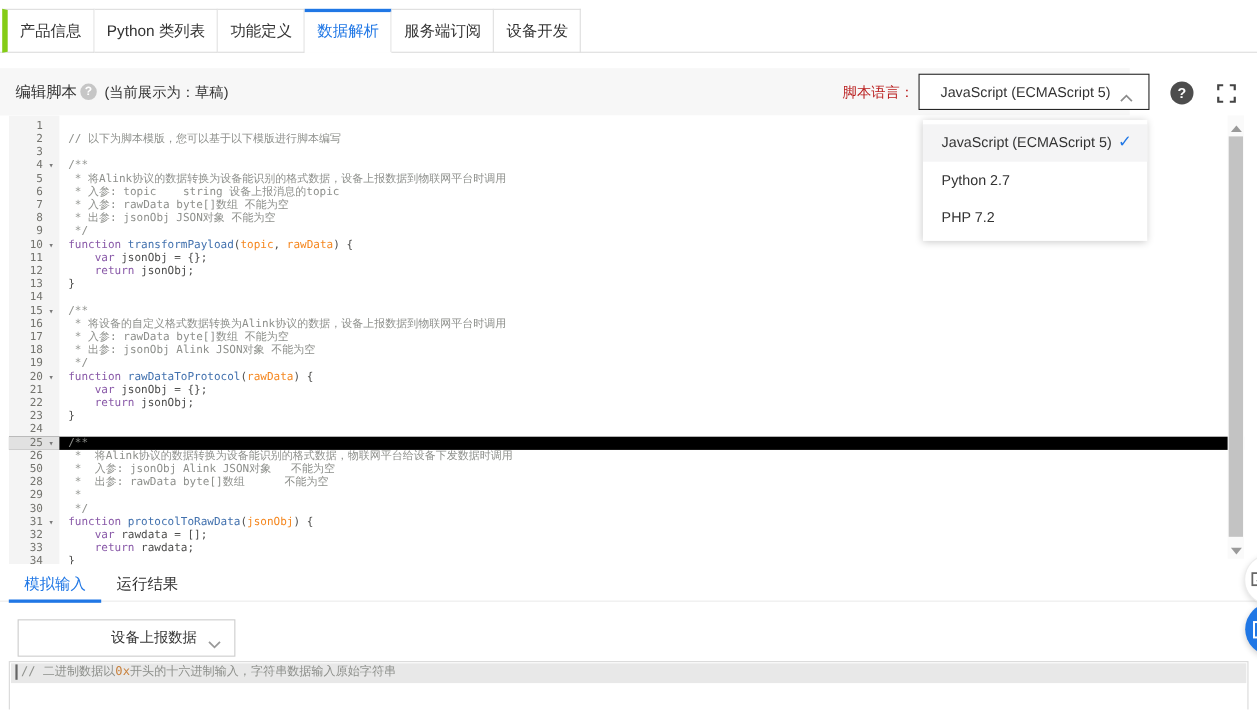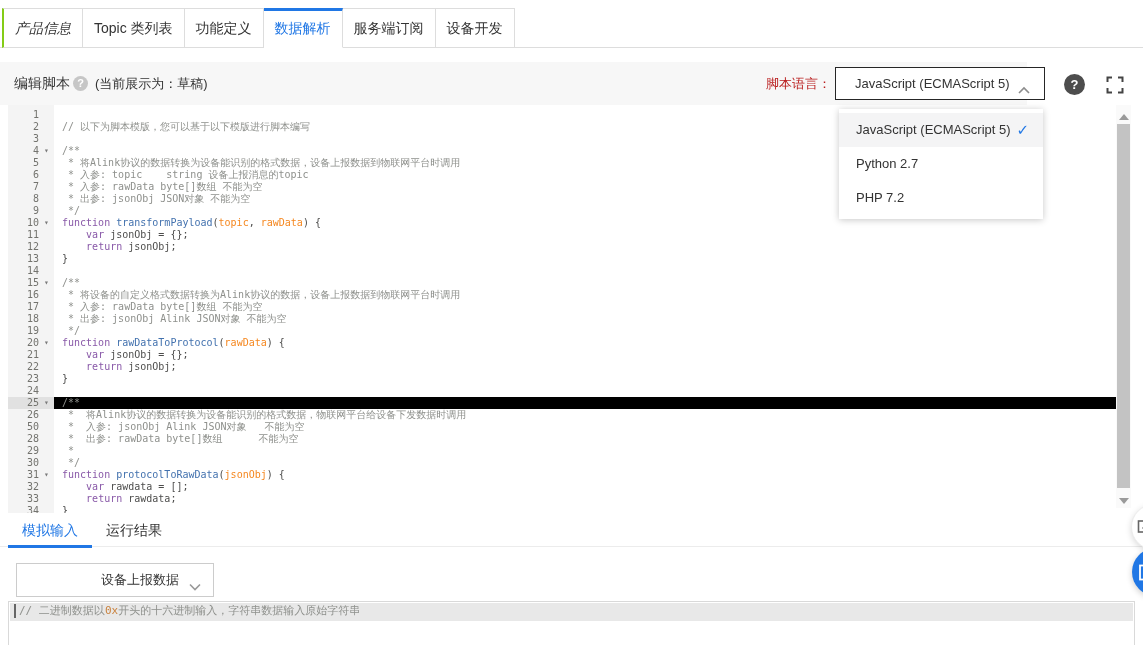--- a/index.html
+++ b/index.html
@@ -9,21 +9,21 @@
     -webkit-font-smoothing:antialiased;color:#333;
   }
   
   .tabline{position:absolute;left:0;top:47px;width:1143px;height:1px;background:#ddd;}
   #top-tabs{position:absolute;left:2px;top:8px;display:flex;z-index:2;}
   .tab{
     box-sizing:border-box;height:40px;line-height:38px;padding:0 11px;
     font-size:14px;color:#333;background:#fff;cursor:pointer;
     border-top:1px solid #ddd;border-right:1px solid #ddd;border-bottom:1px solid #ddd;
   }
-  .tab:first-child{border-left:2px solid #84cc16;font-style:italic;}
+  .tab:first-child{border-left:5px solid #84cc16;}
   .tab.active{
     border-top:3px solid var(--accent);border-bottom:1px solid #fff;
     color:var(--accent);line-height:35px;
   }
   
   #ed-head{position:absolute;left:0;top:62px;width:1027px;height:43px;background:#f7f7f7;}
   #ed-title{position:absolute;left:14px;top:0;line-height:43px;font-size:14px;color:#333;}
   .qmark-sm{
     position:absolute;left:73px;top:14px;width:15px;height:15px;border-radius:50%;
     background:#c6c6c6;color:#fff;font-size:11px;font-weight:bold;text-align:center;line-height:15px;
@@ -108,21 +108,21 @@
   }
   #btn-workorder svg{position:absolute;left:6px;top:16px;}
   :root{--accent:#2077e5;}
 </style>
 </head>
 <body>
 
 <div class="tabline"></div>
 <div id="top-tabs">
     <div class="tab">产品信息</div>
-    <div class="tab">Topic 类列表</div>
+    <div class="tab">Python 类列表</div>
     <div class="tab">功能定义</div>
     <div class="tab active">数据解析</div>
     <div class="tab">服务端订阅</div>
     <div class="tab">设备开发</div>
   </div>
 
 <div id="ed-head">
   <span id="ed-title">编辑脚本</span>
   <span class="qmark-sm">?</span>
   <span id="ed-status">(当前展示为：草稿)</span>

